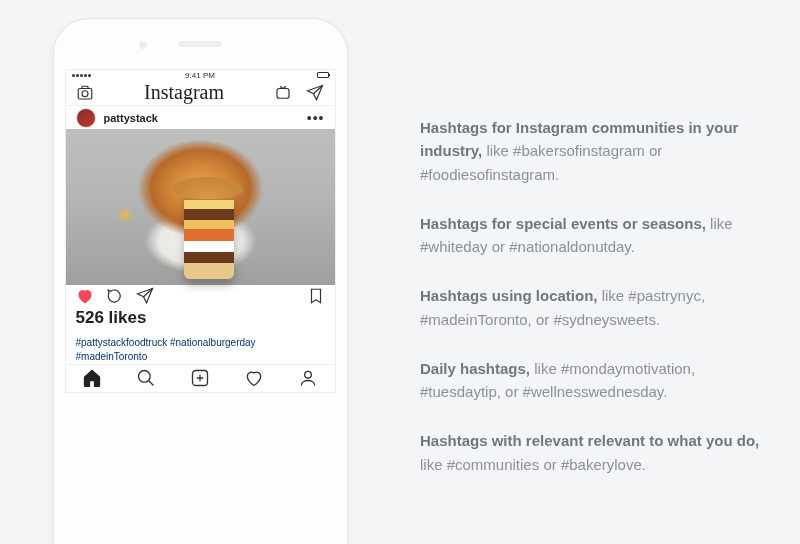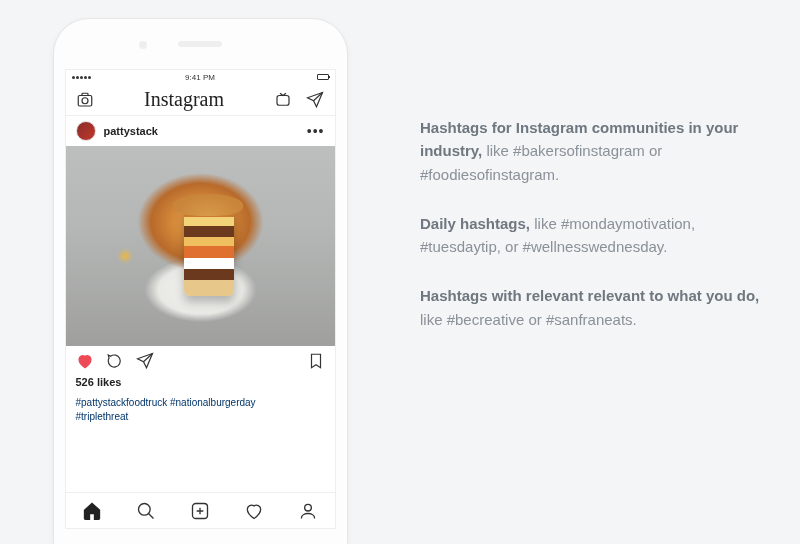--- a/index.html
+++ b/index.html
@@ -36,21 +36,21 @@
     top: 22px; left: 50%; transform: translateX(-50%);
     width: 44px; height: 6px; background: #eee; border-radius: 3px;
   }
   .home-dot {
     position: absolute;
     top: 22px; left: 85px;
     width: 8px; height: 8px; background: #eee; border-radius: 50%;
   }
   .screen {
     width: 100%;
-    height: 460px;
+    height: 324px;
     background: #fff;
     border: 1px solid #eee;
     display: flex;
     flex-direction: column;
     overflow: hidden;
   }
   .status-bar {
     height: 14px;
     display: flex;
     align-items: center;
@@ -115,21 +115,21 @@
     position:absolute; left:40%; top:48px; width:70px; height:22px;
     background: radial-gradient(ellipse at 50% 100%, #d79a4a 0%, #c9853a 70%);
     border-radius: 50% 50% 40% 40%;
   }
   .action-row {
     height: 30px;
     display:flex; align-items:center; padding: 0 10px; gap:12px;
   }
   .action-row .spacer { flex:1; }
   .heart-filled { fill:#ed4956; stroke:#ed4956;}
-  .likes { font-size:11px; font-weight:600; padding:0 10px; color:#222;}
+  .likes { font-size:17px; font-weight:600; padding:0 10px; color:#222;}
   .caption {
     font-size:10.5px; padding: 2px 10px 0 10px; color:#222; line-height:1.35;
     word-break: break-word;
   }
   .caption b { font-weight:600;}
   .emoji { font-size:10px; }
   .hashtags {
     font-size:10px; padding: 8px 10px 0 10px; color:#003569; line-height:1.4;
   }
   .tab-bar {
@@ -216,21 +216,21 @@
         <svg class="icon" viewBox="0 0 24 24">
             <path d="M6 3h12v18l-6-4-6 4z"></path>
           </svg>
       </div>
 
       <div class="likes">526 likes</div>
 
 
       <div class="hashtags">
         <div>#pattystackfoodtruck #nationalburgerday</div>
-        <div>#triplethreat</div>
+        <div>#madeinToronto</div>
       </div>
 
       <div class="tab-bar">
         <svg class="icon home-filled" viewBox="0 0 24 24">
             <path d="M3 11l9-8 9 8v10a1 1 0 0 1-1 1h-5v-7h-6v7H4a1 1 0 0 1-1-1z"></path>
           </svg>
         <svg class="icon" viewBox="0 0 24 24">
             <circle cx="10" cy="10" r="7"></circle>
             <path d="M21 21l-6-6"></path>
           </svg>
@@ -246,15 +246,17 @@
             <path d="M4 21c0-4 4-6 8-6s8 2 8 6"></path>
           </svg>
       </div>
 
     </div>
   </div>
 </div>
 
 <div class="right-col">
   <div class="tip"><b>Hashtags for Instagram communities in your industry,</b><span> like #bakersofinstagram or #foodiesofinstagram.</span></div>
+  <div class="tip"><b>Hashtags for special events or seasons,</b><span> like #whiteday or #nationaldonutday.</span></div>
+  <div class="tip"><b>Hashtags using location,</b><span> like #pastrynyc, #madeinToronto, or #sydneysweets.</span></div>
   <div class="tip"><b>Daily hashtags,</b><span> like #mondaymotivation, #tuesdaytip, or #wellnesswednesday.</span></div>
-  <div class="tip"><b>Hashtags with relevant relevant to what you do,</b><span> like #becreative or #sanfraneats.</span></div>
+  <div class="tip"><b>Hashtags with relevant relevant to what you do,</b><span> like #communities or #bakerylove.</span></div>
 </div>
 
 </body></html>

